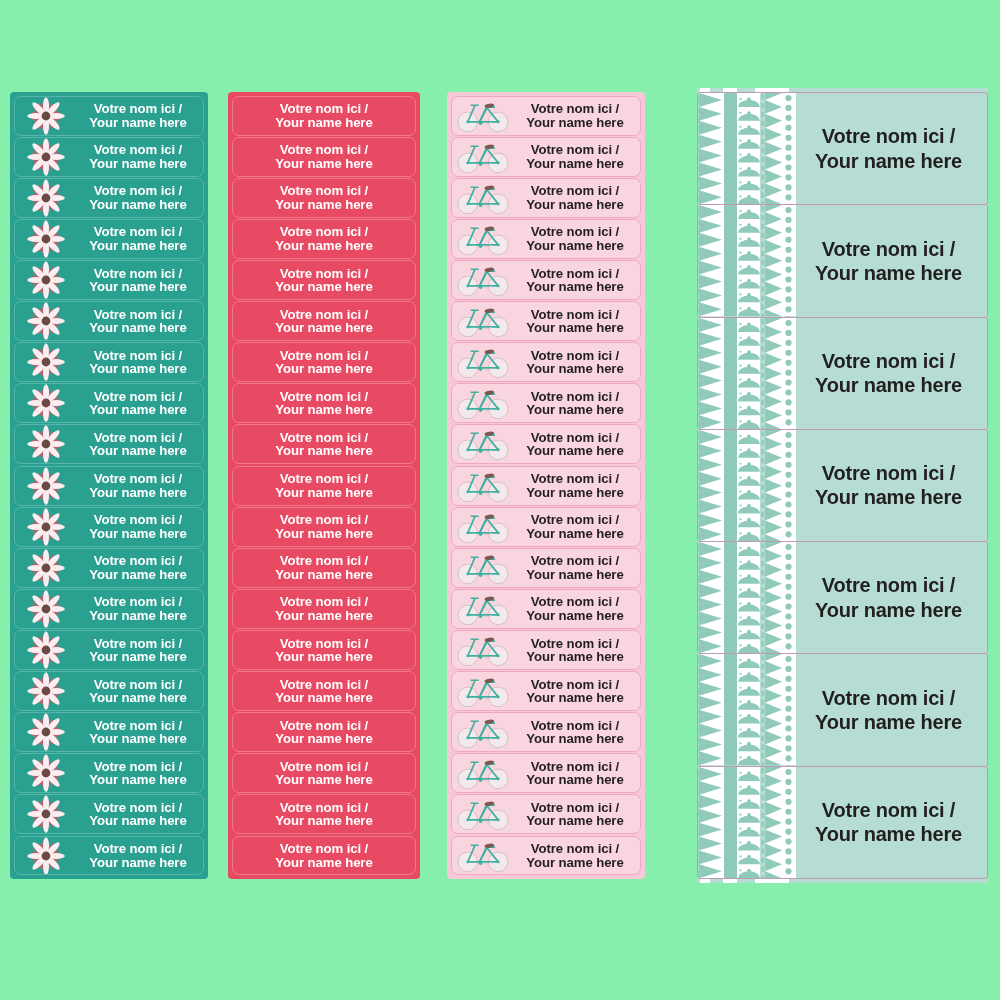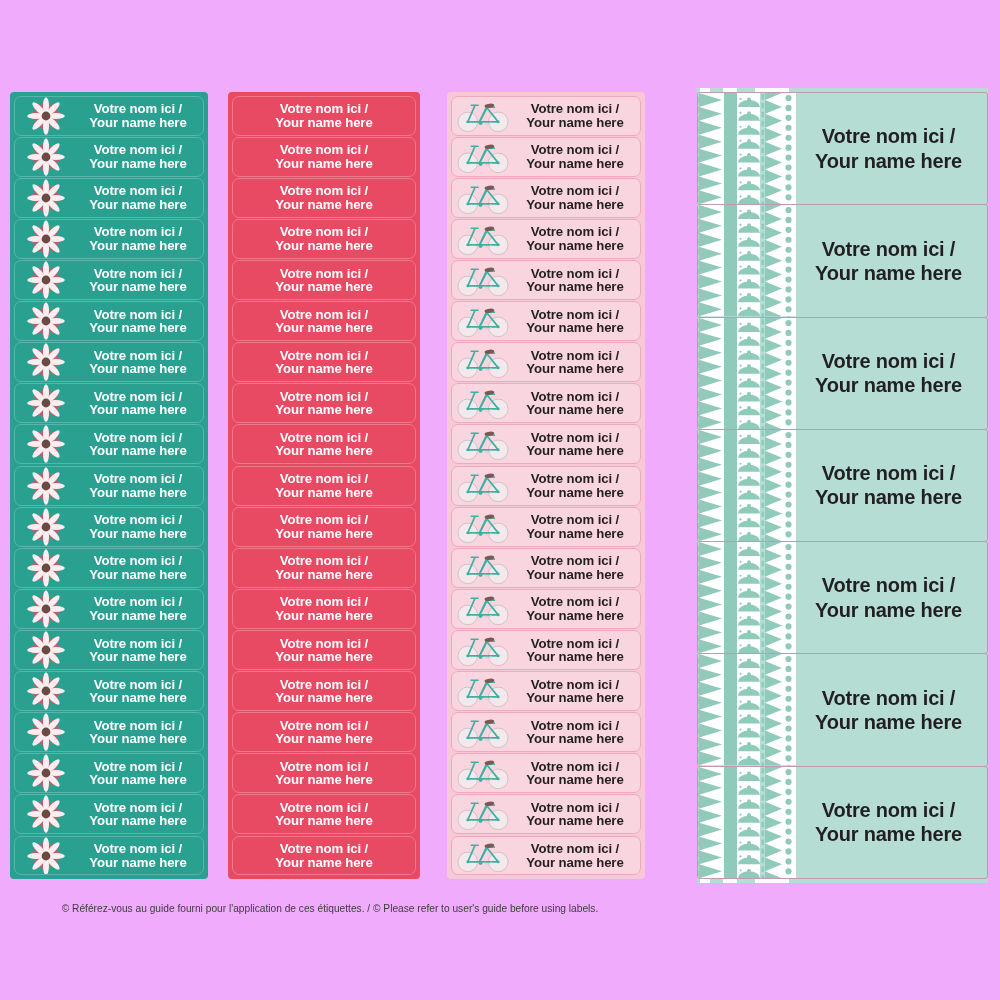--- a/index.html
+++ b/index.html
@@ -2,21 +2,21 @@
 <html><head>
 <meta charset="utf-8">
 <style>
   * { box-sizing: border-box; margin: 0; padding: 0; }
   html, body {
     width: 1000px; height: 1000px;
     background: #ffffff;
     font-family: "Liberation Sans", sans-serif;
     overflow: hidden;
   }
-  #sheet { position: relative; width: 1000px; height: 1000px; background: #f0abfc; padding-left: 28px; }
+  #sheet { position: relative; width: 1000px; height: 1000px; background: #86efac; padding-left: 28px; }
 
   
   .col { position: absolute; display: flex; flex-direction: column; }
 
   
   .label-sm {
     flex: 1 1 0;
     position: relative;
     display: flex;
     align-items: center;
@@ -2269,14 +2269,13 @@
             <circle cx="90.5" cy="105" r="3.1" fill="#8fcabb"></circle>
             <circle cx="90.5" cy="115" r="3.1" fill="#8fcabb"></circle>
           </svg></div>
         <div class="lg-txt">
           <span>Votre nom ici /</span>
           <span>Your name here</span>
         </div>
       </div>
     </div>
 
-  <div id="footer">© Référez-vous au guide fourni pour l'application de ces étiquettes. / © Please refer to user's guide before using labels.</div>
 </div>
 
 </body></html>

